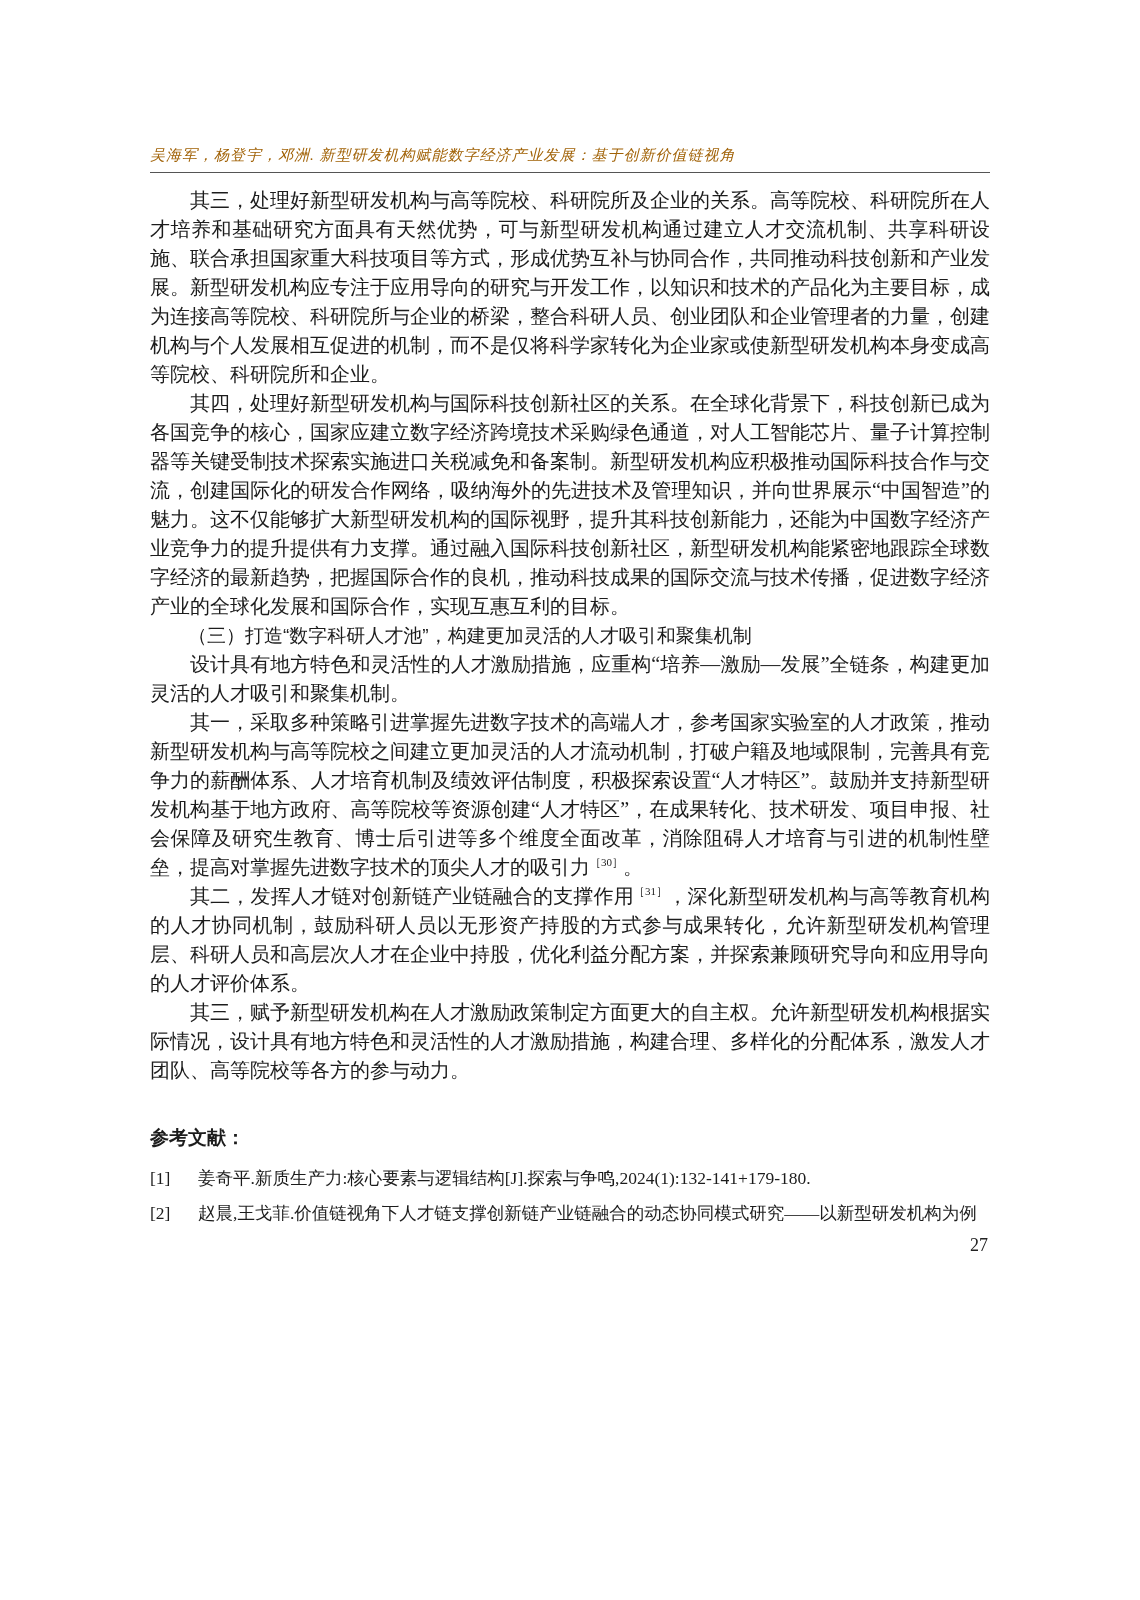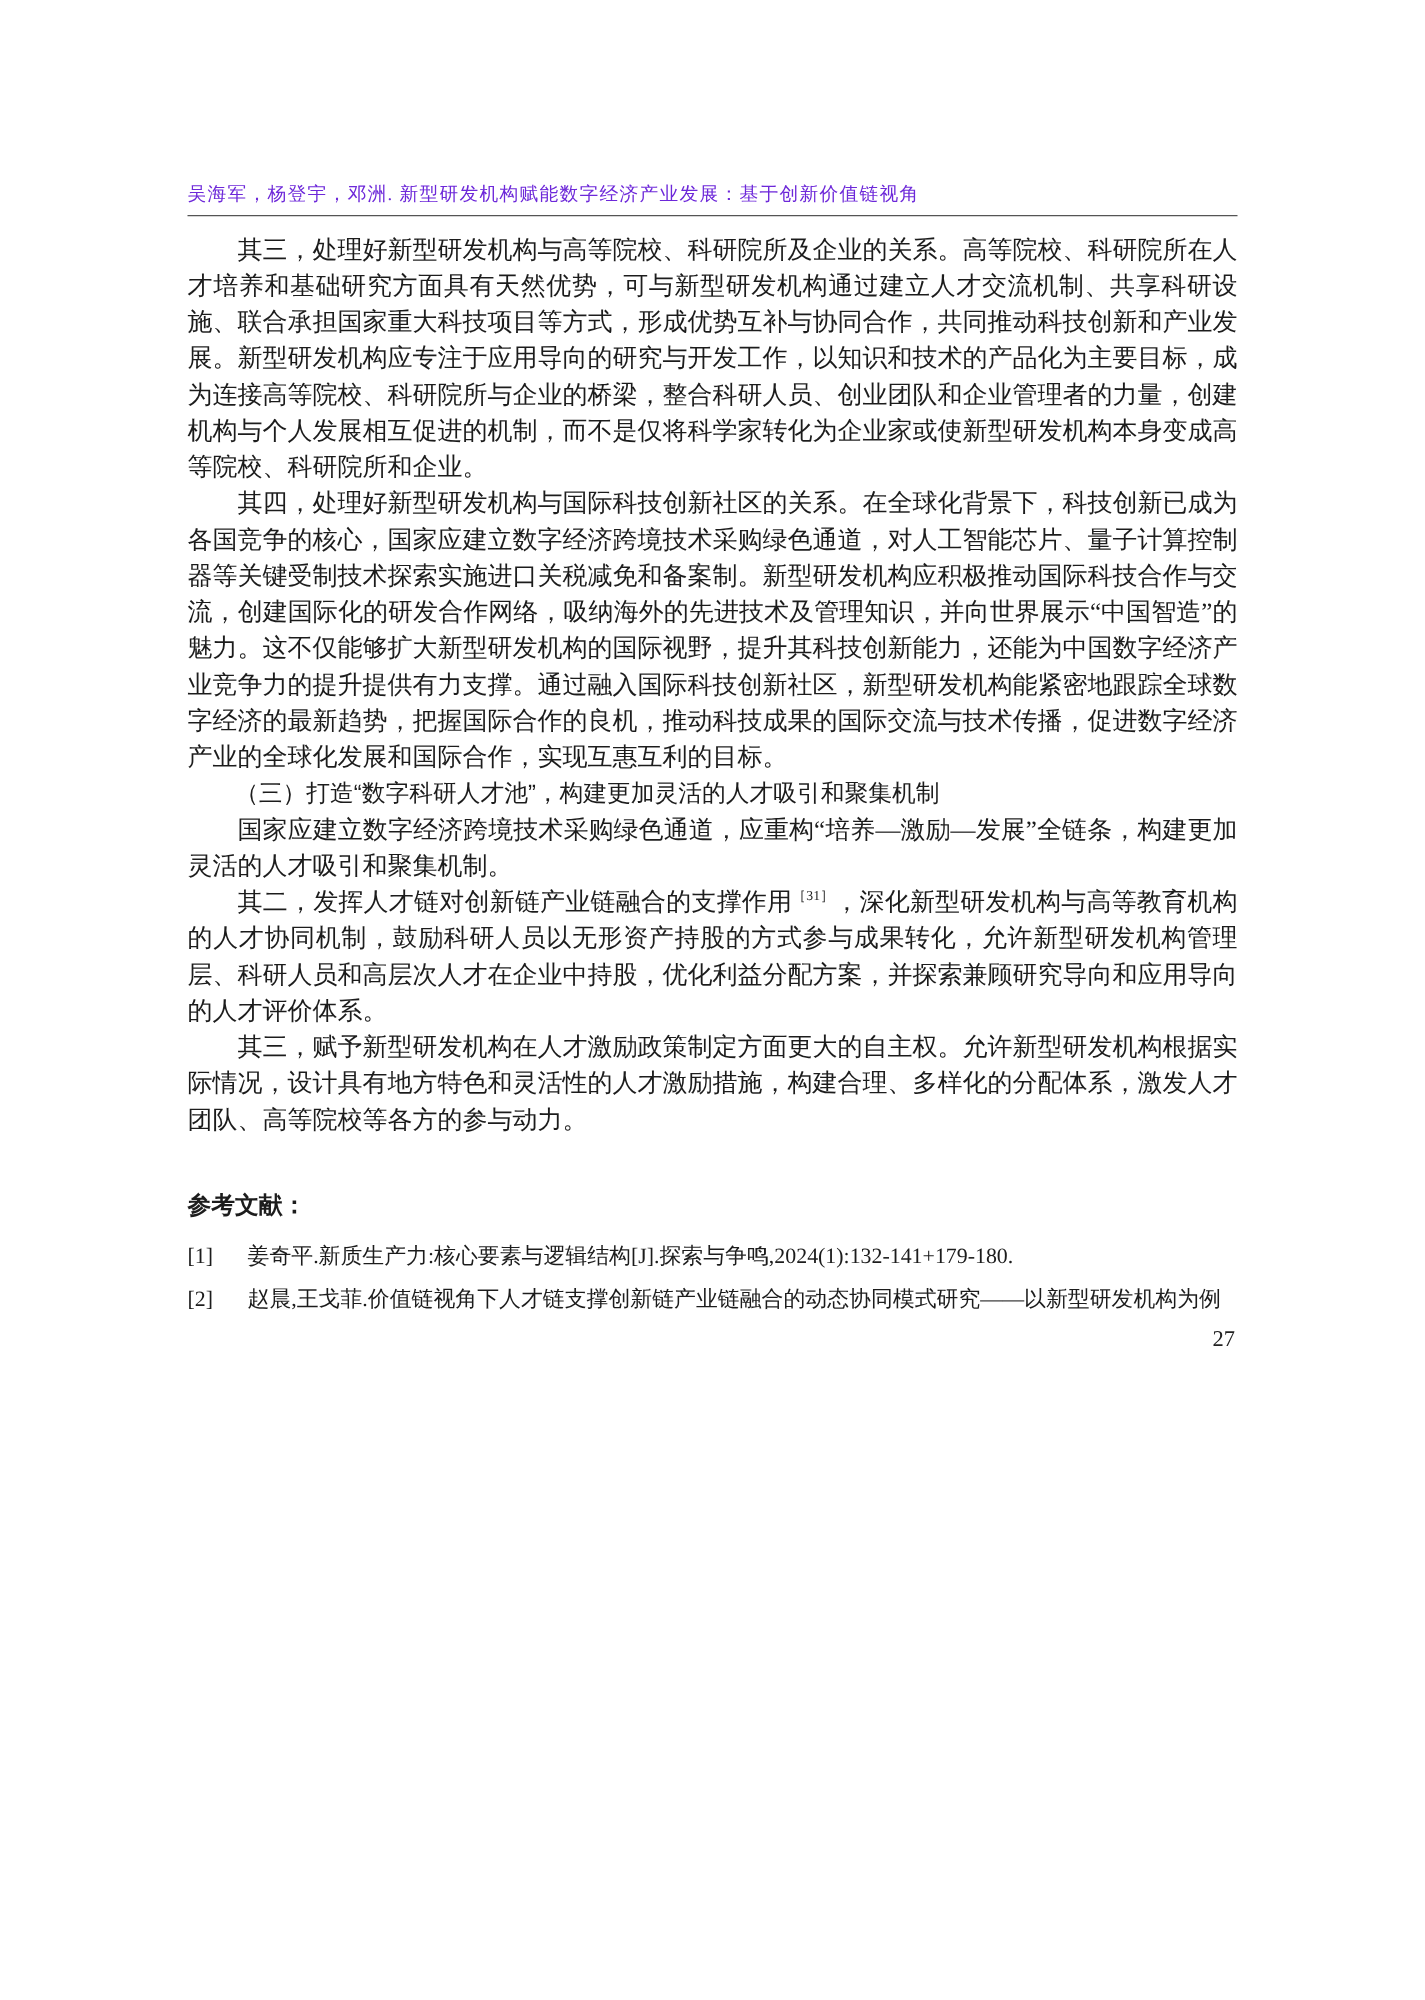--- a/index.html
+++ b/index.html
@@ -11,22 +11,23 @@
     color: #1c1c1c;
     overflow: hidden;
   }
   .content {
     position: absolute;
     left: 150px; top: 146px;
     width: 840px;
   }
   .running-header {
     font-size: 15px;
+    font-style: italic;
     letter-spacing: 1px;
-    color: #6d28d9;
+    color: #a16207;
     padding-bottom: 7px;
     border-bottom: 1.5px solid #555;
     white-space: nowrap;
   }
   .article {
     margin-top: 13px;
     font-size: 20px;
     line-height: 29px;
     text-align: justify;
     text-justify: inter-ideograph;
@@ -73,21 +74,22 @@
 </head>
 <body>
 
 <div class="content">
   <div class="running-header">吴海军，杨登宇，邓洲. 新型研发机构赋能数字经济产业发展：基于创新价值链视角</div>
 
   <div class="article" id="article-body">
       <p class="para">其三，处理好新型研发机构与高等院校、科研院所及企业的关系。高等院校、科研院所在人才培养和基础研究方面具有天然优势，可与新型研发机构通过建立人才交流机制、共享科研设施、联合承担国家重大科技项目等方式，形成优势互补与协同合作，共同推动科技创新和产业发展。新型研发机构应专注于应用导向的研究与开发工作，以知识和技术的产品化为主要目标，成为连接高等院校、科研院所与企业的桥梁，整合科研人员、创业团队和企业管理者的力量，创建机构与个人发展相互促进的机制，而不是仅将科学家转化为企业家或使新型研发机构本身变成高等院校、科研院所和企业。</p>
       <p class="para">其四，处理好新型研发机构与国际科技创新社区的关系。在全球化背景下，科技创新已成为各国竞争的核心，国家应建立数字经济跨境技术采购绿色通道，对人工智能芯片、量子计算控制器等关键受制技术探索实施进口关税减免和备案制。新型研发机构应积极推动国际科技合作与交流，创建国际化的研发合作网络，吸纳海外的先进技术及管理知识，并向世界展示“中国智造”的魅力。这不仅能够扩大新型研发机构的国际视野，提升其科技创新能力，还能为中国数字经济产业竞争力的提升提供有力支撑。通过融入国际科技创新社区，新型研发机构能紧密地跟踪全球数字经济的最新趋势，把握国际合作的良机，推动科技成果的国际交流与技术传播，促进数字经济产业的全球化发展和国际合作，实现互惠互利的目标。</p>
       <p class="heading">（三）打造“数字科研人才池”，构建更加灵活的人才吸引和聚集机制</p>
-      <p class="para">国家应建立数字经济跨境技术采购绿色通道，应重构“培养—激励—发展”全链条，构建更加灵活的人才吸引和聚集机制。</p>
+      <p class="para">设计具有地方特色和灵活性的人才激励措施，应重构“培养—激励—发展”全链条，构建更加灵活的人才吸引和聚集机制。</p>
+      <p class="para">其一，采取多种策略引进掌握先进数字技术的高端人才，参考国家实验室的人才政策，推动新型研发机构与高等院校之间建立更加灵活的人才流动机制，打破户籍及地域限制，完善具有竞争力的薪酬体系、人才培育机制及绩效评估制度，积极探索设置“人才特区”。鼓励并支持新型研发机构基于地方政府、高等院校等资源创建“人才特区”，在成果转化、技术研发、项目申报、社会保障及研究生教育、博士后引进等多个维度全面改革，消除阻碍人才培育与引进的机制性壁垒，提高对掌握先进数字技术的顶尖人才的吸引力<sup class="cite">［30］</sup>。</p>
       <p class="para">其二，发挥人才链对创新链产业链融合的支撑作用<sup class="cite">［31］</sup>，深化新型研发机构与高等教育机构的人才协同机制，鼓励科研人员以无形资产持股的方式参与成果转化，允许新型研发机构管理层、科研人员和高层次人才在企业中持股，优化利益分配方案，并探索兼顾研究导向和应用导向的人才评价体系。</p>
       <p class="para">其三，赋予新型研发机构在人才激励政策制定方面更大的自主权。允许新型研发机构根据实际情况，设计具有地方特色和灵活性的人才激励措施，构建合理、多样化的分配体系，激发人才团队、高等院校等各方的参与动力。</p>
     </div>
 
   <div class="refs">
     <p class="refs-heading">参考文献：</p>
     <div id="refs-list">
         <p class="ref-item">
           <span class="ref-label">[1]</span>
           <span class="ref-text">姜奇平.新质生产力:核心要素与逻辑结构[J].探索与争鸣,2024(1):132-141+179-180.</span>

